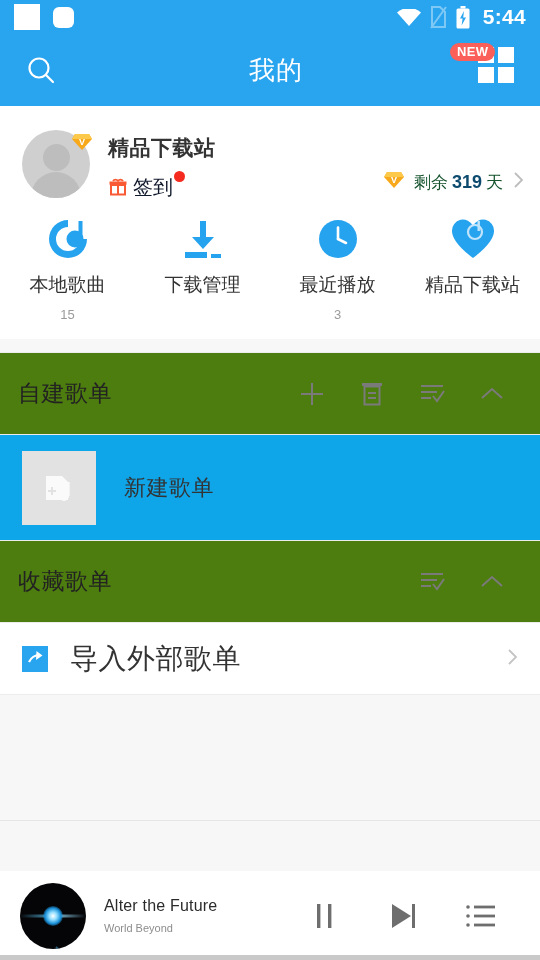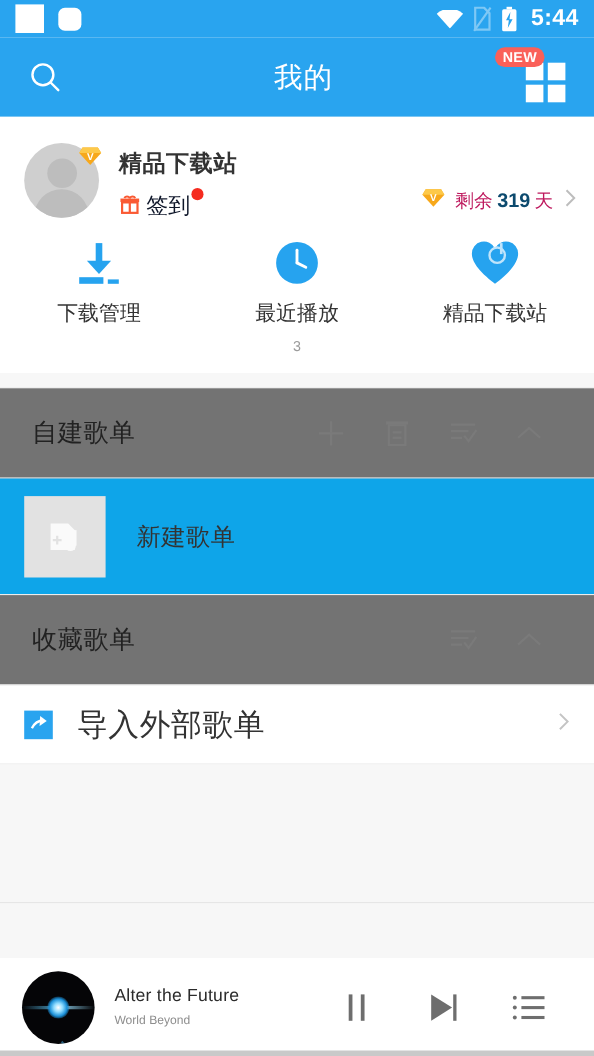--- a/index.html
+++ b/index.html
@@ -30,21 +30,21 @@
   
   .appbar {
     height:72px; background:#29a4ef; display:flex; align-items:center;
     padding:0 18px; position:relative;
   }
   .search-btn { width:46px; height:46px; display:flex; align-items:center; justify-content:center; cursor:pointer; }
   .appbar-title {
     position:absolute; left:12px; right:0; text-align:center;
     font-size:26px; color:#fff; pointer-events:none; letter-spacing:1px;
   }
-  .grid-btn { margin-left:auto; position:relative; width:52px; height:46px; display:flex; align-items:flex-end; justify-content:center; cursor:pointer; }
+  .grid-btn { margin-left:auto; position:relative; width:52px; height:46px; display:flex; align-items:flex-start; justify-content:center; cursor:pointer; }
   .grid-ico { display:grid; grid-template-columns:16px 16px; grid-template-rows:16px 16px; gap:4px; }
   .grid-ico i { background:#fff; display:block; }
   .new-badge {
     position:absolute; top:-4px; left:-20px;
     background:#fa6059; color:#fff; font-size:13px; font-weight:bold;
     padding:2px 7px 3px; border-radius:11px; line-height:1;
     letter-spacing:.3px;
   }
 
   
@@ -64,38 +64,38 @@
   .username { font-size:21px; color:#333; font-weight:bold; letter-spacing:.5px; }
   .signin-row { display:flex; align-items:center; margin-top:12px; cursor:pointer; position:relative; }
   .gift-ico { margin-right:5px; }
   .signin-label { font-size:20px; color:#0f172a; }
   .red-dot { width:11px; height:11px; border-radius:50%; background:#f52b1f; margin-left:1px; align-self:flex-start; margin-top:-3px; }
   .vip-days {
     position:absolute; right:16px; top:64px;
     display:flex; align-items:center; cursor:pointer;
   }
   .vip-days .dia { margin-right:9px; }
-  .vd-text { font-size:17px; color:#be185d; }
+  .vd-text { font-size:17px; color:#14532d; }
   .vd-num { font-size:18px; color:#0c4a6e; font-weight:bold; padding:0 4px; }
   .vd-chev { margin-left:10px; }
 
   
   .quick { display:flex; padding:14px 0 16px; }
   .qa { flex:1; display:flex; flex-direction:column; align-items:center; cursor:pointer; }
   .qa-ico { height:48px; display:flex; align-items:center; justify-content:center; }
   .qa-label { font-size:19px; color:#333; margin-top:9px; }
   .qa-count { font-size:13px; color:#9b9b9b; margin-top:9px; height:16px; }
 
   
   .spacer { height:14px; background:#f7f7f7; border-bottom:1px solid #ececec; }
 
   
   .sec-head {
-    height:82px; background:#737373; display:flex; align-items:center;
-    padding:0 29px; border-bottom:1px solid #ececec;
+    height:82px; background:#4d7c0f; display:flex; align-items:center;
+    padding:0 18px; border-bottom:1px solid #ececec;
   }
   .sec-title { font-size:23px; color:#222; letter-spacing:.5px; }
   .sec-actions { margin-left:auto; display:flex; align-items:center; }
   .sec-act { width:60px; height:46px; display:flex; align-items:center; justify-content:center; cursor:pointer; }
 
   
   .row { height:106px; background:#0ea5e9; display:flex; align-items:center; padding:0 22px; border-bottom:1px solid #ececec; cursor:pointer; }
   .row-thumb { width:74px; height:74px; background:#e2e2e2; display:flex; align-items:center; justify-content:center; flex:0 0 74px; }
   .row-label { font-size:22px; color:#333; margin-left:28px; letter-spacing:.5px; }
 
@@ -237,20 +237,31 @@
               <polyline points="2,2 9,9 2,16" fill="none" stroke="#bdbdbd" stroke-width="1.8"></polyline>
             </svg>
         </span>
       </div>
     </div>
 
     <div class="quick">
       <div class="qa">
         <span class="qa-ico">
           <svg width="48" height="48" viewBox="0 0 48 48">
+            <path d="M24 5 A19 19 0 1 0 43 24 h-7 A12 12 0 1 1 24 12 Z" fill="#26a3ef"></path>
+            <circle cx="31" cy="24" r="8.5" fill="#26a3ef"></circle>
+            <rect x="34.5" y="6" width="4" height="19" fill="#26a3ef"></rect>
+          </svg>
+        </span>
+        <span class="qa-label">本地歌曲</span>
+        <span class="qa-count">15</span>
+      </div>
+      <div class="qa">
+        <span class="qa-ico">
+          <svg width="48" height="48" viewBox="0 0 48 48">
             <rect x="21" y="6" width="6" height="18" fill="#26a3ef"></rect>
             <path d="M13 22 L24 34 L35 22 Z" fill="#26a3ef"></path>
             <rect x="6" y="37" width="22" height="6" fill="#26a3ef"></rect>
             <rect x="32" y="39" width="10" height="4" fill="#26a3ef"></rect>
           </svg>
         </span>
         <span class="qa-label">下载管理</span>
         <span class="qa-count"></span>
       </div>
       <div class="qa">

